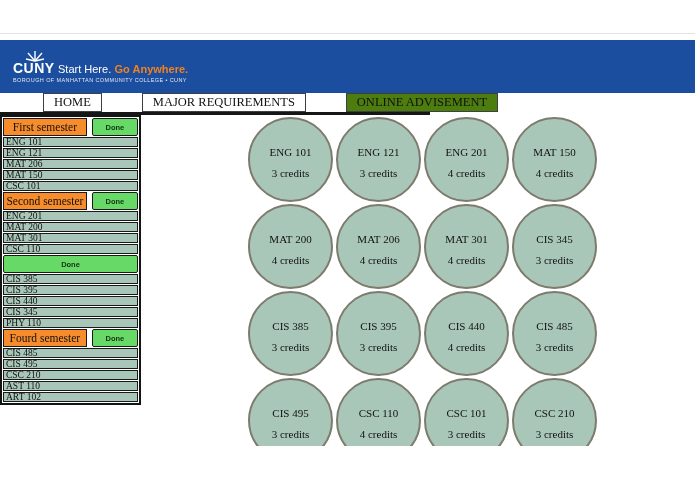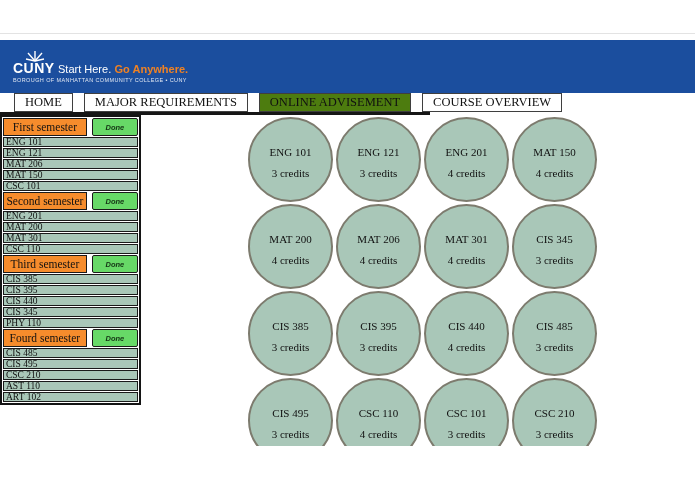--- a/index.html
+++ b/index.html
@@ -17,34 +17,34 @@
   .brand-acronym{color:#ffffff;font-weight:bold;font-size:14px;letter-spacing:.5px;}
   .brand-tagline{color:#ffffff;font-size:11px;}
   .brand-tagline-accent{color:#f08223;font-size:11px;font-weight:bold;}
   .brand-subline{color:#dfe6f2;font-size:5.5px;letter-spacing:.4px;margin-top:1px;white-space:nowrap;}
 
   
   .nav{position:absolute;top:93px;left:0;width:695px;height:19px;background:#fff;
        display:flex;align-items:stretch;padding-left:14px;box-sizing:border-box;}
   .tab{display:flex;align-items:center;justify-content:center;margin-right:11px;
        padding:0 10px;border:1px solid #3f3f3f;background:#fff;
-       font-size:12.5px;white-space:nowrap;cursor:pointer;}
+       font-size:12.5px;white-space:nowrap;cursor:pointer;margin-left:29px;}
   .tab.active{background:#4d7c0f;}
   .nav-underline{position:absolute;top:112px;left:0;width:430px;height:3px;background:#161616;}
 
   
   .sidebar{position:absolute;left:0px;top:115px;width:141px;box-sizing:border-box;
            border:2px solid #141414;background:#ffffff;padding-bottom:1px;}
   .sem-row{display:flex;height:18px;margin:1px 1px 0 1px;gap:5px;}
   .sem-title{flex:1.85;background:#f68c2c;border:1px solid #1a1a1a;box-sizing:border-box;
              display:flex;align-items:center;justify-content:center;font-size:11.5px;}
   .done-btn{flex:1;background:#67d967;border:1px solid #1a1a1a;border-radius:2px;box-sizing:border-box;
             display:flex;align-items:center;justify-content:center;
             font-family:"Liberation Sans", sans-serif;font-size:7.5px;font-weight:bold;color:#143314;
-            cursor:pointer;padding:0;font-style:italic;}
+            cursor:pointer;padding:0;}
   .course-row{height:10px;margin:1px 1px 0 1px;background:#a9c7b8;border:1px solid #1a1a1a;
               box-sizing:border-box;font-size:9.5px;line-height:8px;padding-left:2px;overflow:hidden;}
 
   
   .circles-clip{position:absolute;left:248px;top:117px;width:360px;height:329px;overflow:hidden;}
   .circles-grid{display:grid;grid-template-columns:repeat(4,88px);grid-auto-rows:87px;}
   .circle{width:85px;height:85px;box-sizing:border-box;border:2px solid #7d7b6e;border-radius:50%;
           background:#a9c7b8;display:flex;flex-direction:column;align-items:center;
           padding-top:27px;font-size:11px;cursor:pointer;}
   .circle .code{margin-bottom:9px;white-space:nowrap;}
@@ -72,21 +72,20 @@
       <span class="brand-tagline-accent">Go Anywhere.</span>
     </div>
     <div class="brand-subline">BOROUGH OF MANHATTAN COMMUNITY COLLEGE • CUNY</div>
   </div>
 </div>
 
 <div class="nav">
   <div class="tab">HOME</div>
   <div class="tab">MAJOR REQUIREMENTS</div>
   <div class="tab active">ONLINE ADVISEMENT</div>
-  <div class="tab">COURSE OVERVIEW</div>
 </div>
 <div class="nav-underline"></div>
 
 <div class="sidebar">
 
   <div class="sem-row">
     <div class="sem-title">First semester</div>
     <button class="done-btn">Done</button>
   </div>
   <div class="course-row">ENG 101</div>
@@ -98,21 +97,20 @@
   <div class="sem-row">
     <div class="sem-title">Second semester</div>
     <button class="done-btn">Done</button>
   </div>
   <div class="course-row">ENG 201</div>
   <div class="course-row">MAT 200</div>
   <div class="course-row">MAT 301</div>
   <div class="course-row">CSC 110</div>
 
   <div class="sem-row">
-    <div class="sem-title">Third semester</div>
     <button class="done-btn">Done</button>
   </div>
   <div class="course-row">CIS 385</div>
   <div class="course-row">CIS 395</div>
   <div class="course-row">CIS 440</div>
   <div class="course-row">CIS 345</div>
   <div class="course-row">PHY 110</div>
 
   <div class="sem-row">
     <div class="sem-title">Fourd semester</div>

